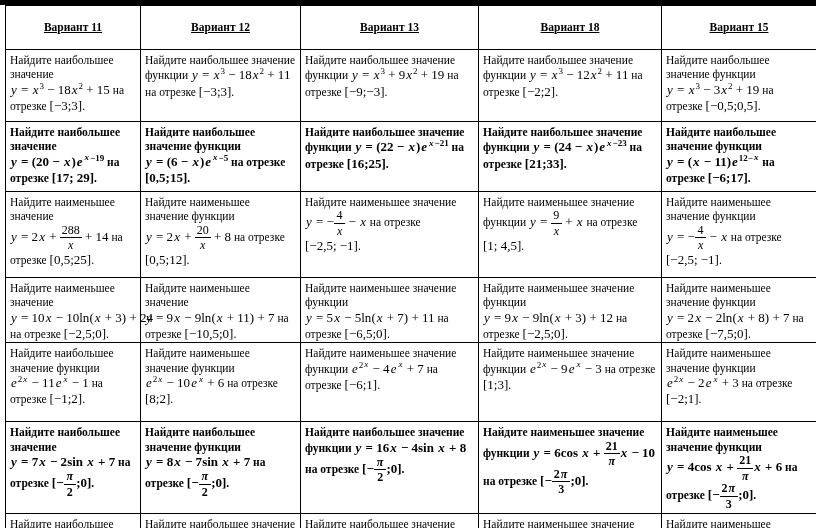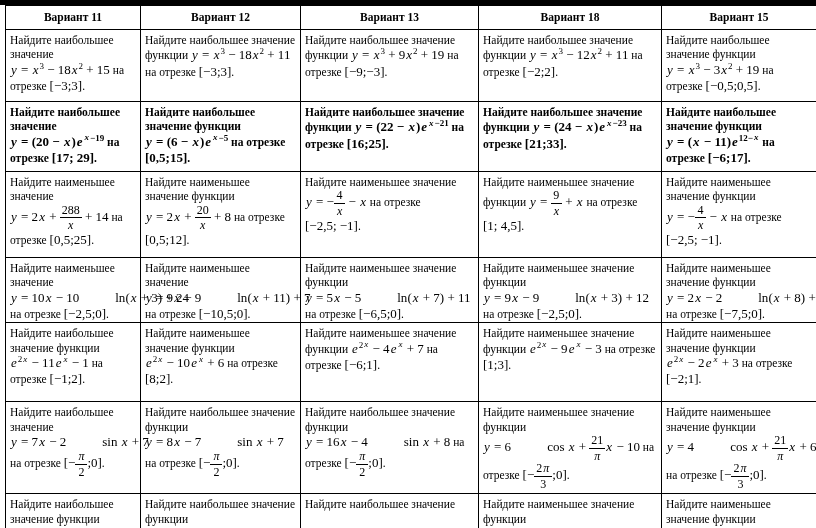--- a/index.html
+++ b/index.html
@@ -1,27 +1,27 @@
 <!DOCTYPE html>
 <html><head>
 <meta charset="utf-8">
 <style>
   * { margin:0; padding:0; box-sizing:border-box; }
   html,body { width:816px; height:528px; overflow:hidden; background:#fff; }
   body { font-family:"Liberation Serif","DejaVu Serif",serif; color:#000; }
   .top-rule { width:816px; height:5px; background:#000; }
   table.variants { border-collapse:collapse; table-layout:fixed; margin-left:5px; width:811px; }
   th,td { border:1px solid #000; vertical-align:top; }
-  th { font-weight:bold; font-size:11.5px; text-align:center; height:20px; line-height:15px; padding:4px 2px; }
+  th { font-weight:bold; font-size:11.5px; text-align:center; height:20px; line-height:15px; padding:14px 2px;text-decoration:underline; }
   td { font-size:11.5px; line-height:1.25; padding:3px 4px 0 4px; }
   tr.r1 { height:72px; } tr.r2 { height:70px;font-weight:bold; } tr.r3 { height:86px; }
-  tr.r4 { height:61px; } tr.r5 { height:79px; } tr.r6 { height:92px; } tr.r7 { height:46px; }
+  tr.r4 { height:61px; } tr.r5 { height:79px; } tr.r6 { height:92px;font-weight:bold; } tr.r7 { height:46px; }
   .m { font-size:13px; white-space:nowrap; font-family:"Liberation Serif","DejaVu Serif",serif;margin-top:26px; }
   .m i { font-style:italic; padding:0 1px; }
-  .m .fn { font-style:normal;padding-left:36px; }
+  .m .fn { font-style:normal; }
   .m sup { font-size:9px; line-height:0; }
   .fr { display:inline-block; vertical-align:middle; text-align:center; line-height:1.05; font-size:12px; }
   .fr .nu { display:block; border-bottom:1px solid #000; padding:0 2px 1px; }
   .fr .de { display:block; padding:1px 2px 0; }
 </style>
 </head>
 <body>
 
 <div class="top-rule"></div>
 

